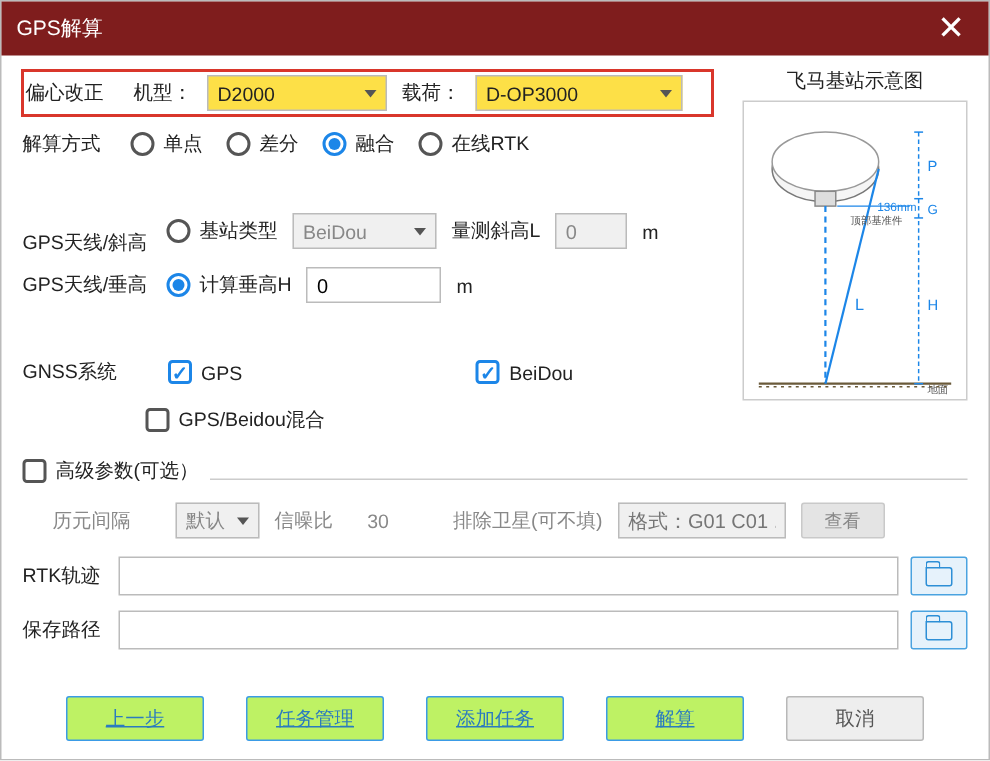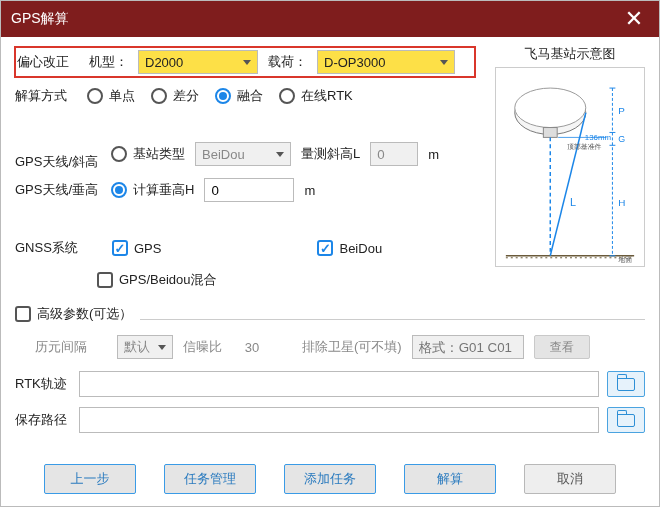--- a/index.html
+++ b/index.html
@@ -22,21 +22,21 @@
   .check-c { width: 16px; height: 16px; border: 2px solid #555; border-radius: 3px; display: flex; align-items: center; justify-content: center; }
   .check.checked .check-c { border-color: #1c86e8; }
   .check.checked .check-c::after { content: "✓"; color: #1c86e8; font-size: 13px; font-weight: 700; line-height: 1; }
   .input { border: 1px solid #bbb; height: 24px; padding: 0 6px; background: #fff; }
   .input.disabled { background: #f0f0f0; color: #888; }
   .diagram { position: absolute; top: 8px; right: 14px; width: 150px; }
   .diagram-title { text-align: center; font-size: 13px; margin-bottom: 4px; }
   .diagram-img { width: 150px; height: 200px; border: 1px solid #ccc; background: #fff; }
   .btn-row { display: flex; gap: 28px; justify-content: center; padding: 10px 0 12px 0; }
   .btn { width: 92px; height: 30px; display: flex; align-items: center; justify-content: center; font-size: 13px; cursor: pointer; border-radius: 2px; }
-  .btn-primary { border: 1px solid #3a9be6; color: #2b7bbf; background: #e5e5e5; }
+  .btn-primary { border: 1px solid #3a9be6; color: #2b7bbf; background: #bef264; text-decoration: underline; }
   .btn-default { border: 1px solid #b8b8b8; color: #555; background: #eee; }
   .btn.small { width: 56px; height: 24px; font-size: 12px; background: #e4e4e4; border: 1px solid #c9c9c9; color: #888; }
   .file-input { flex: 1; border: 1px solid #bbb; height: 26px; background: #fff; margin: 0 8px; }
   .file-btn { width: 38px; height: 26px; border: 1px solid #4aa3e0; background: #e6f2fb; display: flex; align-items: center; justify-content: center; cursor: pointer; border-radius: 2px; }
   .folder-icon { width: 18px; height: 13px; border: 1.5px solid #2d8fd6; border-radius: 0 2px 2px 2px; position: relative; }
   .folder-icon::before { content: ""; position: absolute; top: -5px; left: -1.5px; width: 8px; height: 4px; border: 1.5px solid #2d8fd6; border-bottom: none; border-radius: 2px 2px 0 0; }
   .adv-row { display: flex; align-items: center; gap: 10px; color: #888; margin: 6px 0 10px 20px; }
   .di { color: #888; }
 </style>
 </head>

